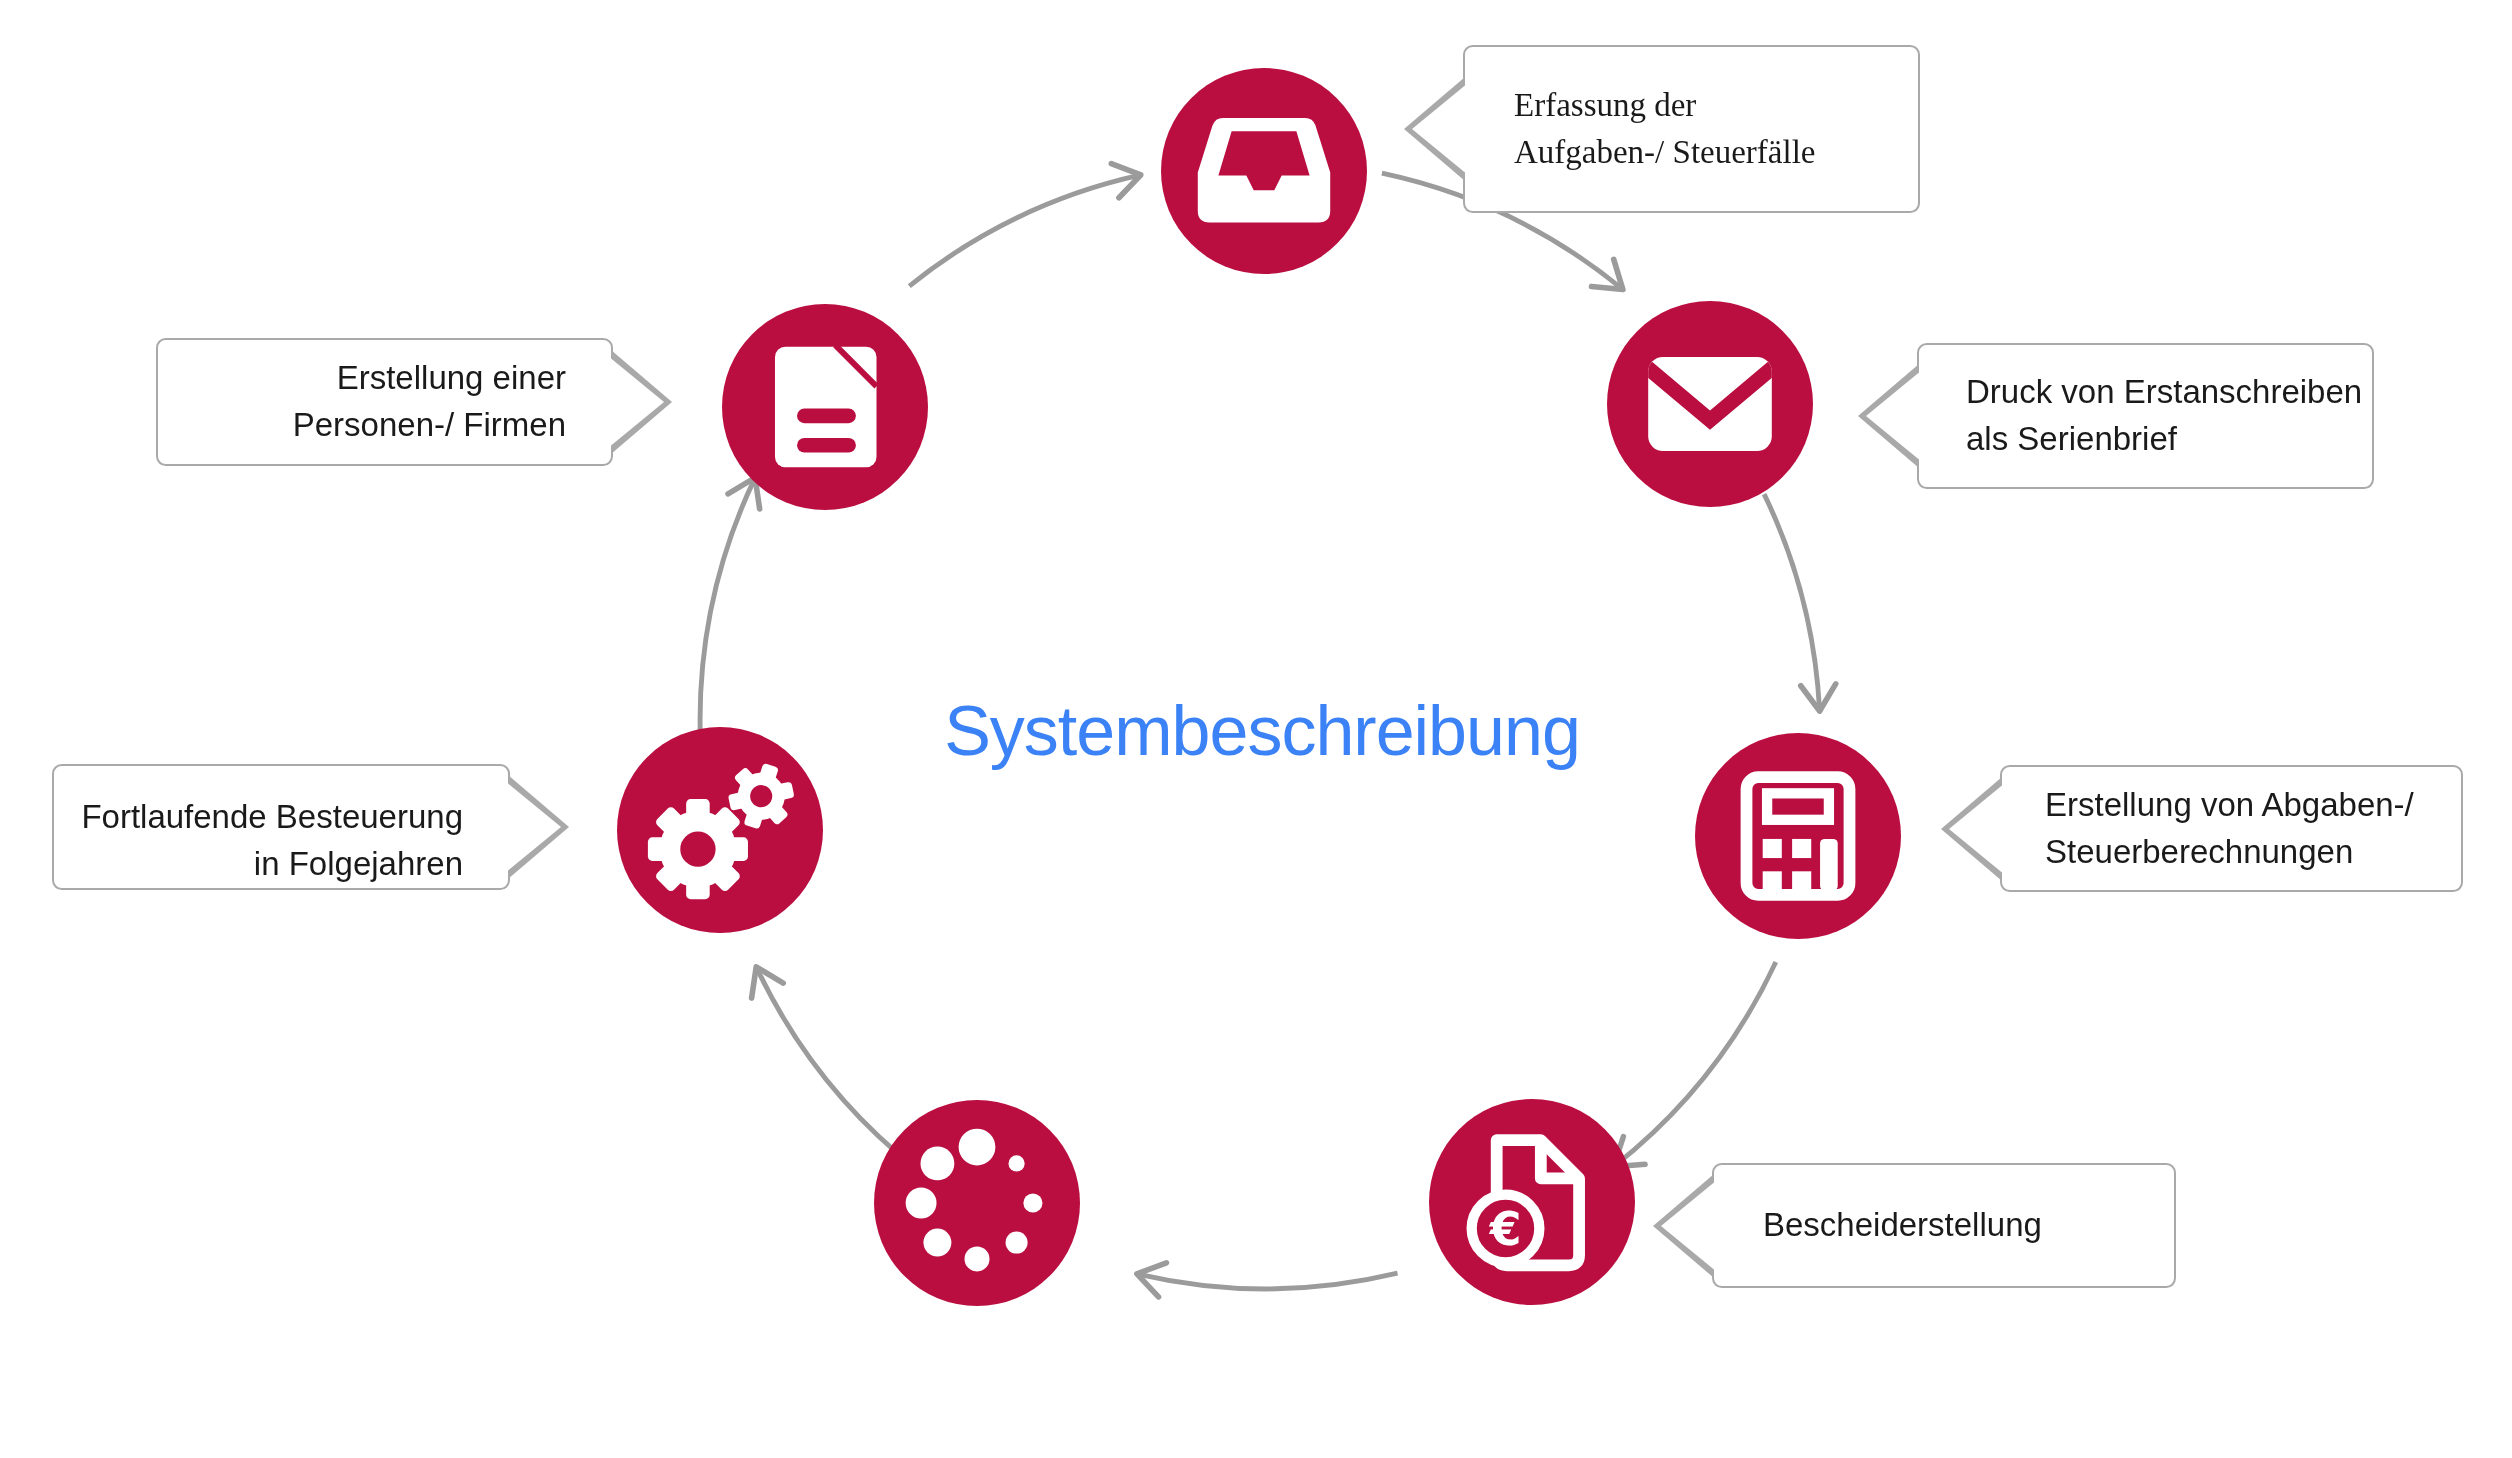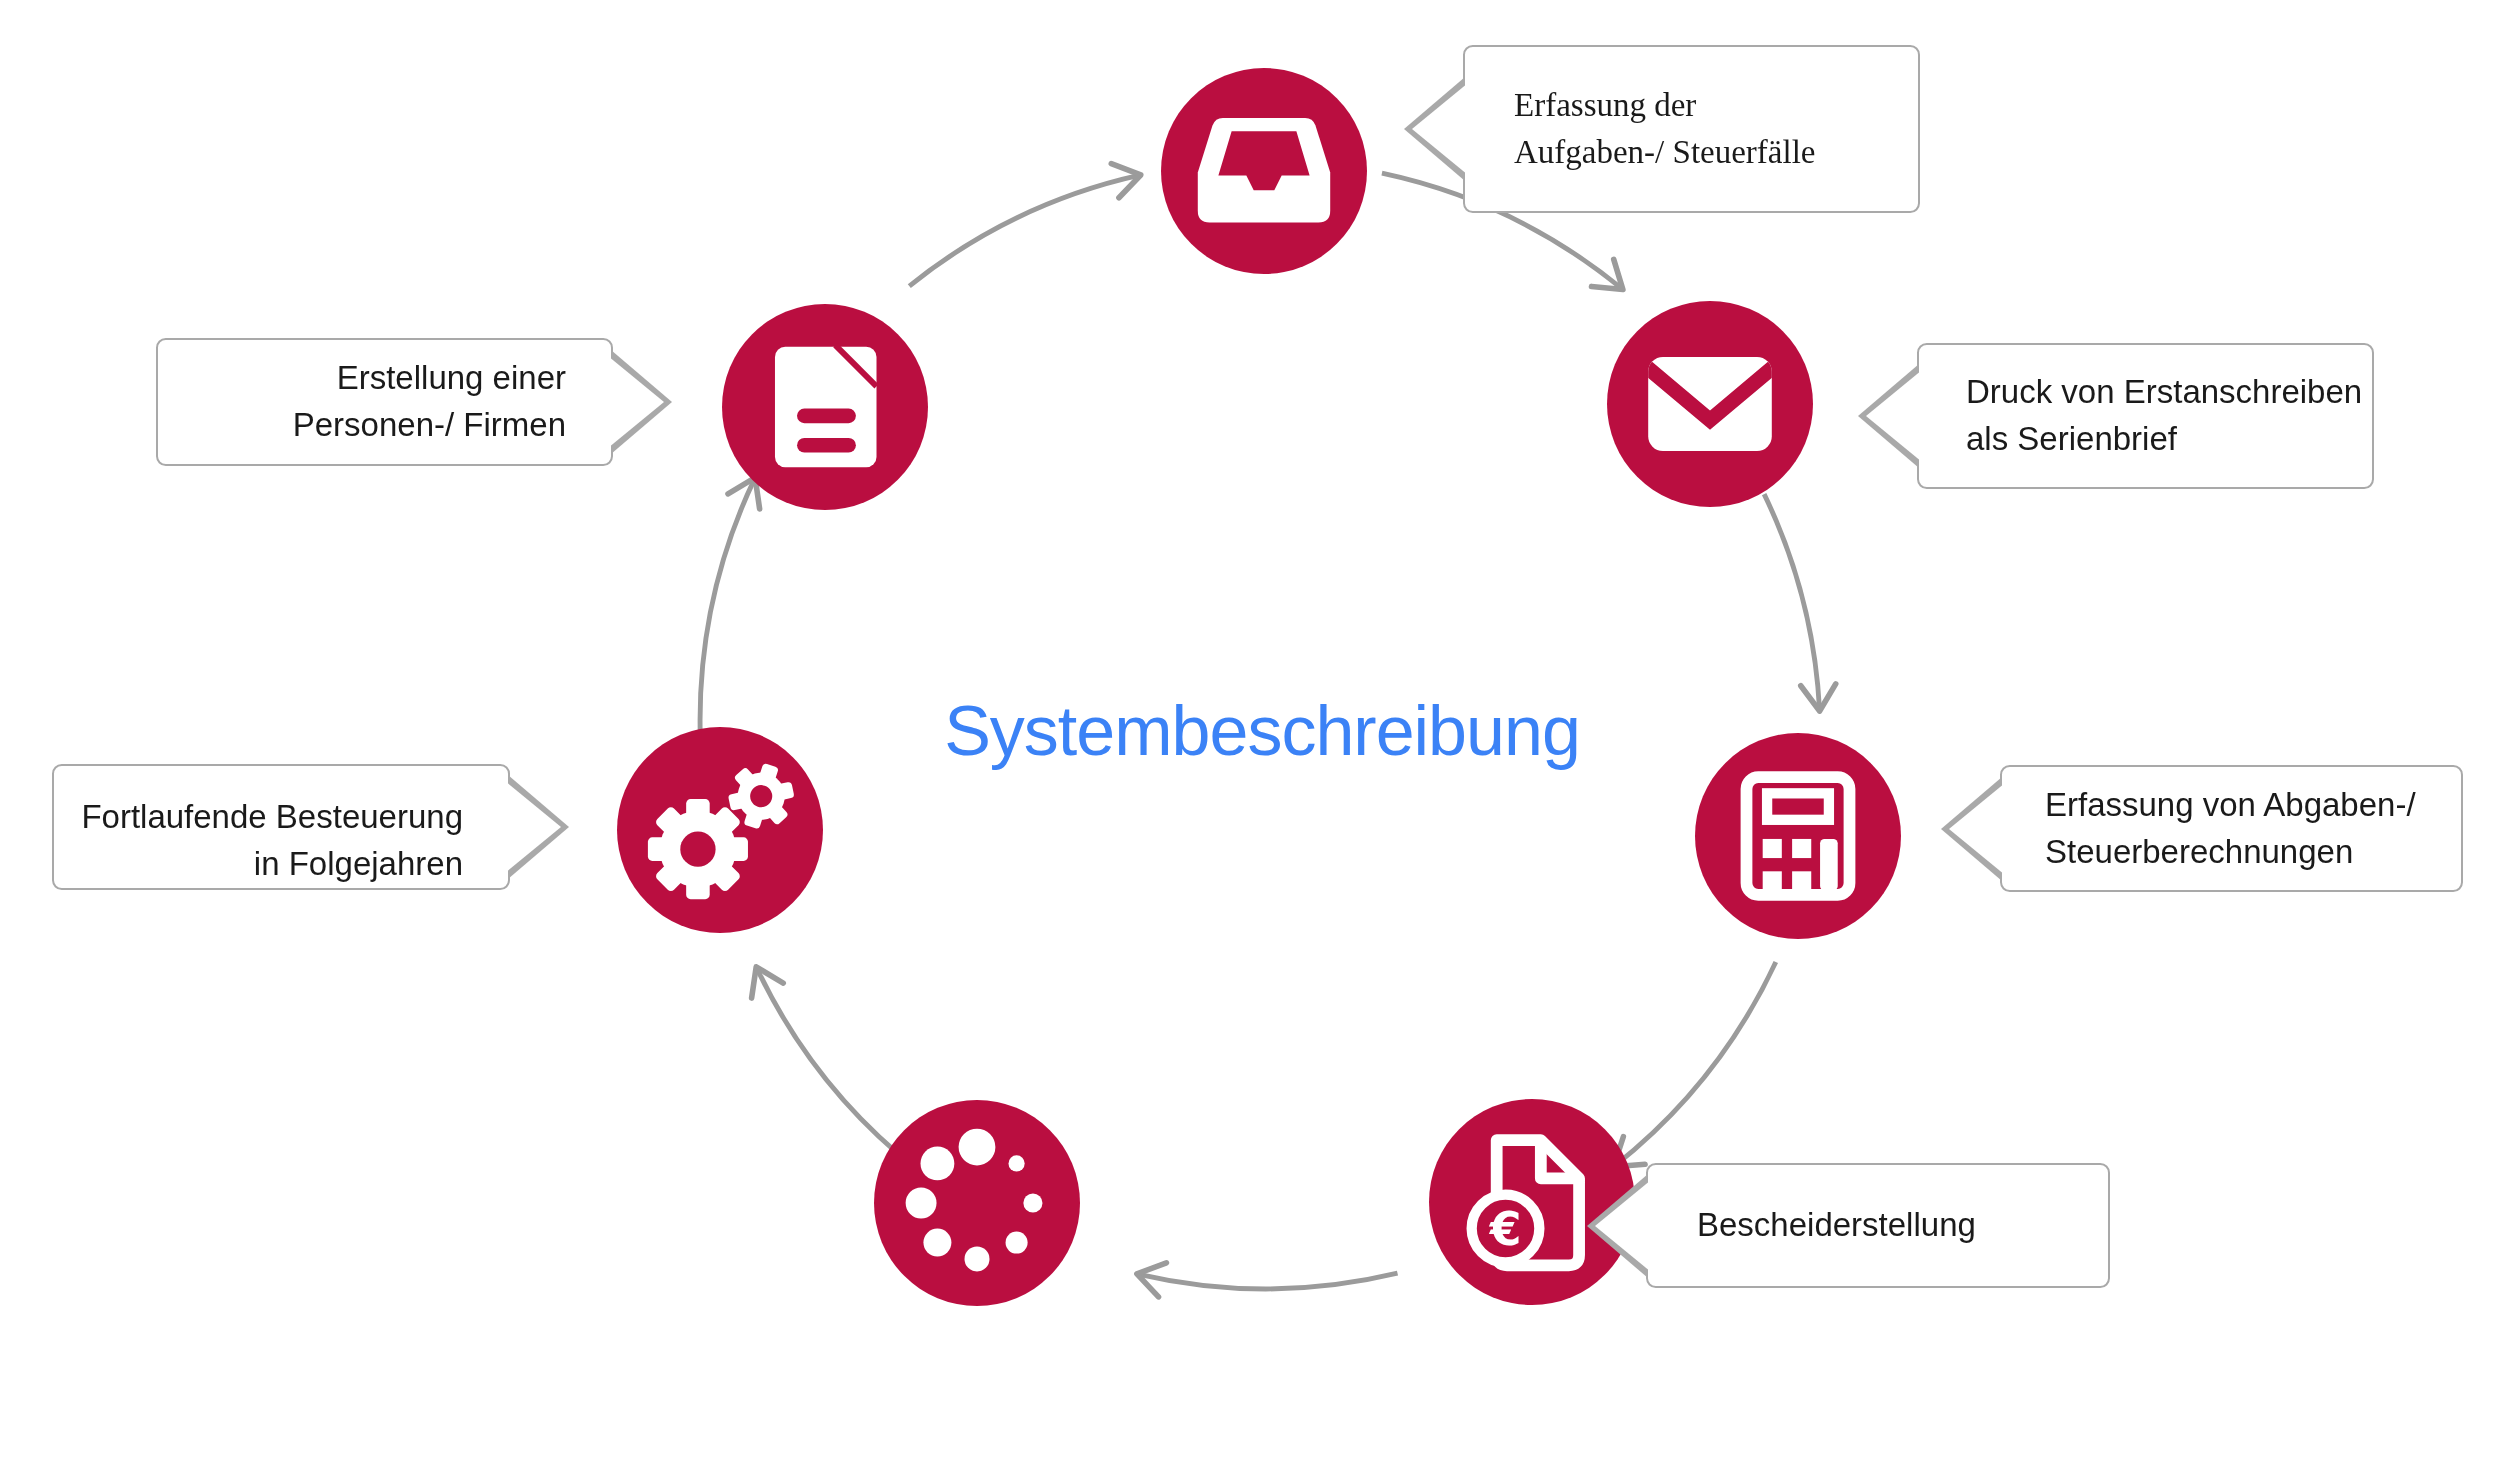--- a/index.html
+++ b/index.html
@@ -46,21 +46,21 @@
   .tail-l::after  { content:""; position:absolute; left:-53px; top:50%; transform:translateY(-50%);
     border-top:46px solid transparent; border-bottom:46px solid transparent; border-right:56px solid #fff; }
   .tail-r::before { content:""; position:absolute; right:-61px; top:50%; transform:translateY(-50%);
     border-top:52px solid transparent; border-bottom:52px solid transparent; border-left:61px solid var(--border); }
   .tail-r::after  { content:""; position:absolute; right:-53px; top:50%; transform:translateY(-50%);
     border-top:46px solid transparent; border-bottom:46px solid transparent; border-left:56px solid #fff; }
 
   .c-steuerfaelle       { left:1463px; top:45px;   width:457px; height:168px; padding-left:49px;font-family:Liberation Serif, serif; }
   .c-serienbrief        { left:1917px; top:343px;  width:457px; height:146px; padding-left:47px; }
   .c-steuerberechnungen { left:2000px; top:765px;  width:463px; height:127px; padding-left:43px; }
-  .c-bescheid           { left:1646px; top:1163px; width:464px; height:125px; padding-left:49px; }
+  .c-bescheid           { left:1712px; top:1163px; width:464px; height:125px; padding-left:49px; }
   .c-finanzverfahren    { left:304px;  top:1158px; width:460px; height:131px; padding-right:45px; }
   .c-folgejahre         { left:52px;   top:764px;  width:458px; height:126px; padding-right:45px;align-items:flex-end; }
   .c-personen-firmen    { left:156px;  top:338px;  width:457px; height:128px; padding-right:45px; }
 </style>
 </head>
 <body>
 
 <div class="canvas">
 
   <svg class="arrows" width="2512" height="1459" viewBox="0 0 2583 1500">
@@ -175,21 +175,21 @@
 
   <div class="callout tail-l c-steuerfaelle">
     <div class="label">Erfassung der
 Aufgaben-/ Steuerfälle</div>
   </div>
   <div class="callout tail-l c-serienbrief">
     <div class="label">Druck von Erstanschreiben
 als Serienbrief</div>
   </div>
   <div class="callout tail-l c-steuerberechnungen">
-    <div class="label">Erfassung von Abgaben-/
+    <div class="label">Erstellung von Abgaben-/
 Steuerberechnungen</div>
   </div>
   <div class="callout tail-l c-bescheid">
     <div class="label">Bescheiderstellung</div>
   </div>
   <div class="callout tail-r right-text c-folgejahre">
     <div class="label">Fortlaufende Besteuerung
 in Folgejahren</div>
   </div>
   <div class="callout tail-r right-text c-personen-firmen">

